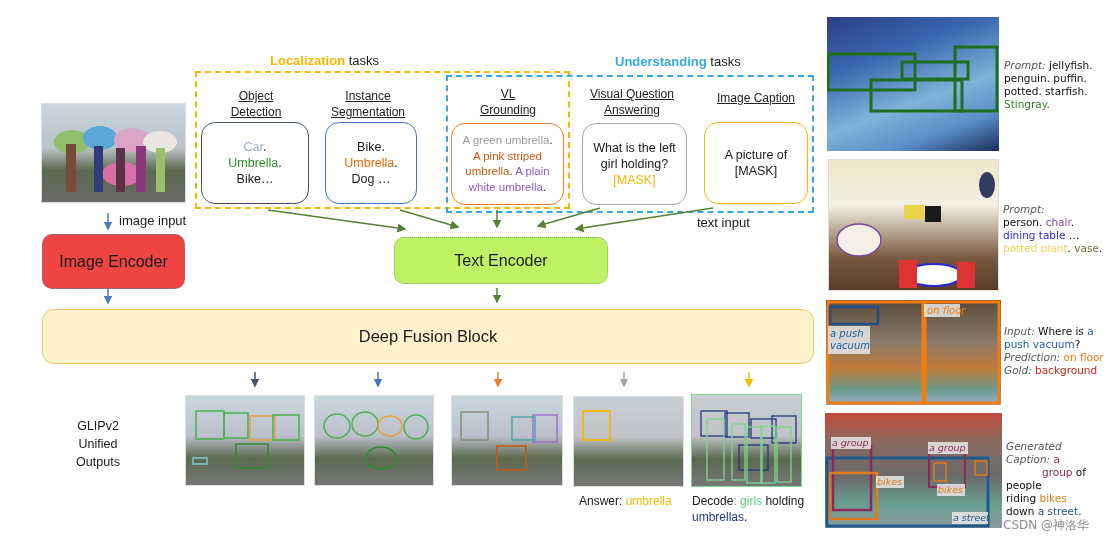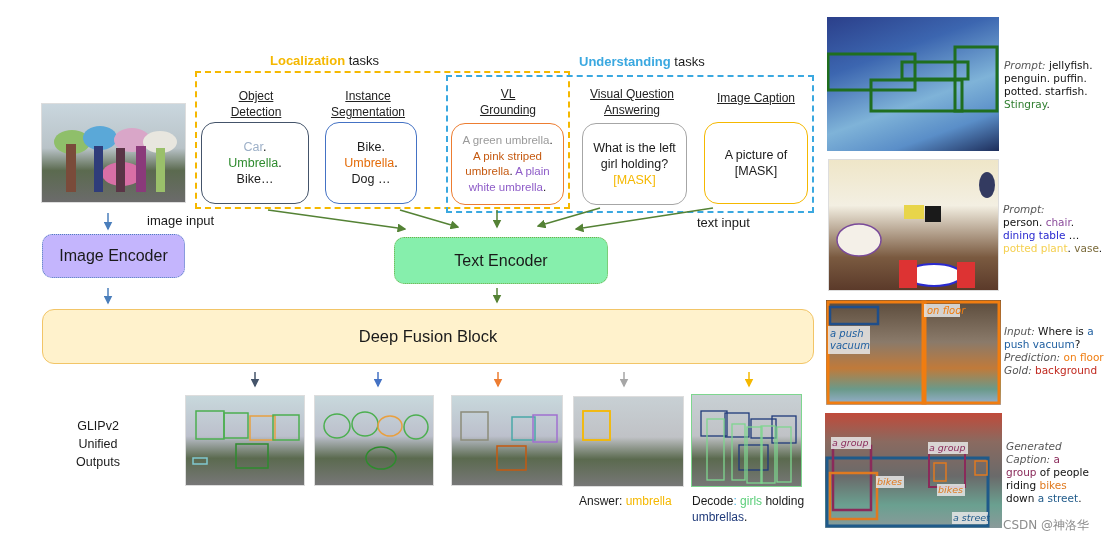--- a/index.html
+++ b/index.html
@@ -19,21 +19,21 @@
   .cap { font-size:12px; line-height:16px; }
   svg { position:absolute; left:0; top:0; }
 </style>
 </head>
 <body>
 
 <div class="abs grp-label" style="left:270px;top:53px;">
   <span style="color:#f5b800;font-weight:bold;">Localization</span><span> tasks</span>
 </div>
 <div class="abs grp-label" style="left:579px;top:54px;">
-  <span style="color:#3aa8e0;font-weight:bold;">Understanding</span><span> tasks</span>
+  <span style="color:#3aa8e0;font-weight:bold;margin-left:36px;">Understanding</span><span> tasks</span>
 </div>
 
 <div class="abs" style="left:195px;top:71px;width:375px;height:138px;border:2px dashed #f5b800;box-sizing:border-box;"></div>
 <div class="abs" style="left:446px;top:75px;width:368px;height:138px;border:2px dashed #3aa8e0;box-sizing:border-box;"></div>
 
 <div class="abs task-head" style="left:212px;top:88px;width:88px;">
   <div>Object</div>
   <div>Detection</div>
 </div>
 <div class="abs task-head" style="left:318px;top:88px;width:100px;">
@@ -86,27 +86,27 @@
     <ellipse cx="118" cy="38" rx="17" ry="11" fill="#e8e6df"></ellipse>
     <ellipse cx="80" cy="70" rx="20" ry="12" fill="#d86fa6"></ellipse>
     <rect x="24" y="40" width="10" height="48" fill="#7a4b3a"></rect>
     <rect x="52" y="42" width="9" height="46" fill="#2f3c7a"></rect>
     <rect x="74" y="44" width="9" height="44" fill="#5a3446"></rect>
     <rect x="94" y="42" width="10" height="46" fill="#8a3a7a"></rect>
     <rect x="114" y="44" width="9" height="44" fill="#9ac06a"></rect>
   </svg>
 </div>
 
-<div class="abs" style="left:119px;top:213px;font-size:13px;margin-left:28px;">image input</div>
+<div class="abs" style="left:119px;top:213px;font-size:13px;">image input</div>
 <div class="abs" style="left:697px;top:215px;font-size:13px;">text input</div>
 
-<div class="abs enc" style="left:42px;top:234px;width:143px;height:44px;background:#c4b5fd;border:1px dotted #4f81bd;">
+<div class="abs enc" style="left:42px;top:234px;width:143px;height:55px;background:#ef4444;border:1px dotted #4f81bd;">
   <span>Image Encoder</span>
 </div>
-<div class="abs enc" style="left:394px;top:237px;width:214px;height:47px;background:#86efac;border:1px dotted #70ad47;">
+<div class="abs enc" style="left:394px;top:237px;width:214px;height:47px;background:#bef264;border:1px dotted #70ad47;">
   <span>Text Encoder</span>
 </div>
 
 <div class="abs enc" style="left:42px;top:309px;width:772px;height:55px;background:#fff2cc;border:1px solid #f2c567;border-radius:12px;font-size:16.5px;">
   <span>Deep Fusion Block</span>
 </div>
 
 <svg width="1117" height="541" style="pointer-events:none;">
   <defs>
     <marker id="ag" markerWidth="6" markerHeight="6" refX="5" refY="3" orient="auto">
@@ -279,18 +279,18 @@
   </svg>
   <div class="abs sans" style="left:7px;top:24px;font-size:9.5px;font-style:italic;color:#8a2a5a;">a group</div>
   <div class="abs sans" style="left:104px;top:29px;font-size:9.5px;font-style:italic;color:#8a2a5a;">a group</div>
   <div class="abs sans" style="left:52px;top:63px;font-size:9.5px;font-style:italic;color:#e07a20;">bikes</div>
   <div class="abs sans" style="left:113px;top:71px;font-size:9.5px;font-style:italic;color:#e07a20;">bikes</div>
   <div class="abs sans" style="left:128px;top:99px;font-size:9.5px;font-style:italic;color:#1f5a8a;">a street</div>
 </div>
 <div class="abs side-text sans" style="left:1006px;top:440px;">
   <i>Generated</i><br>
   <i>Caption:</i><span style="color:#8a2a5a;"> a</span><br>
-  <span style="color:#8a2a5a;">group</span><span> of people</span><br>
+  <span style="color:#8a2a5a;margin-left:36px;">group</span><span> of people</span><br>
   <span>riding </span><span style="color:#e07a20;">bikes</span><br>
   <span>down </span><span style="color:#1f5a8a;">a street</span><span>.</span>
 </div>
 
 <div class="abs sans" style="left:1003px;top:517px;font-size:12px;color:#8c8c8c;">CSDN @神洛华</div>
 
 </body></html>

